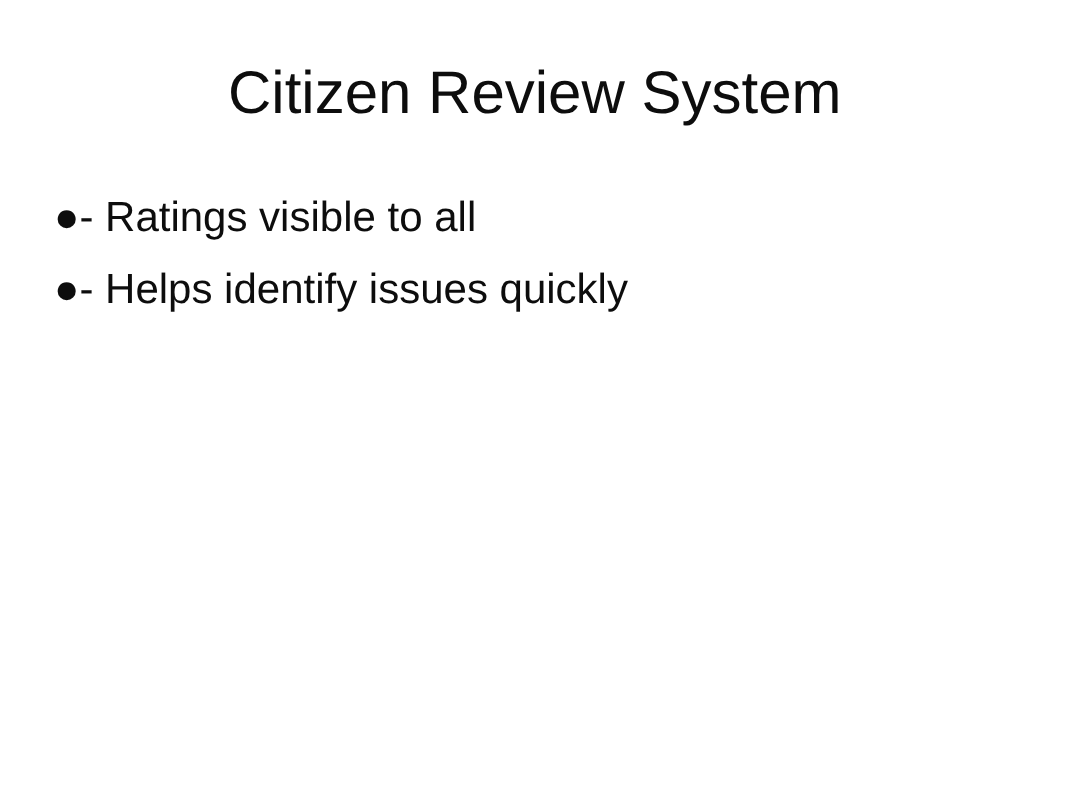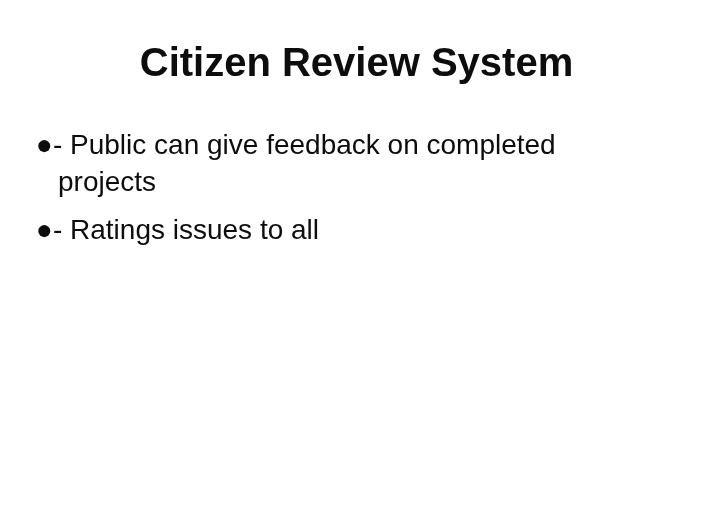--- a/index.html
+++ b/index.html
@@ -27,21 +27,21 @@
 
   
   .slide-title {
     position: absolute;
     left: 0;
     top: 38px;
     width: 713px;
     text-align: center;
     font-family: "Liberation Sans", sans-serif;
     font-size: 40px;
-    font-weight: 700;
+    font-weight: 400;
     line-height: 48px;
     color: #0d0d0d;
     letter-spacing: 0px;
     white-space: nowrap;
   }
 
   
   .bullet-list {
     position: absolute;
     left: 36px;
@@ -92,25 +92,25 @@
 </style>
 </head>
 <body>
 
 <div class="slide">
 
   <div class="slide-title">Citizen Review System</div>
 
   <ul class="bullet-list">
 
+
     <li class="bullet-item">
-      <span class="bullet-marker">●</span><span class="bullet-dash">-</span>&nbsp;<span class="bullet-text">Public can give feedback on completed projects</span>
+      <span class="bullet-marker">●</span><span class="bullet-dash">-</span>&nbsp;<span class="bullet-text">Ratings visible to all</span>
     </li>
 
     <li class="bullet-item">
-      <span class="bullet-marker">●</span><span class="bullet-dash">-</span>&nbsp;<span class="bullet-text">Ratings issues to all</span>
+      <span class="bullet-marker">●</span><span class="bullet-dash">-</span>&nbsp;<span class="bullet-text">Helps identify issues quickly</span>
     </li>
-
 
 
   </ul>
 
 </div>
 
 </body></html>

